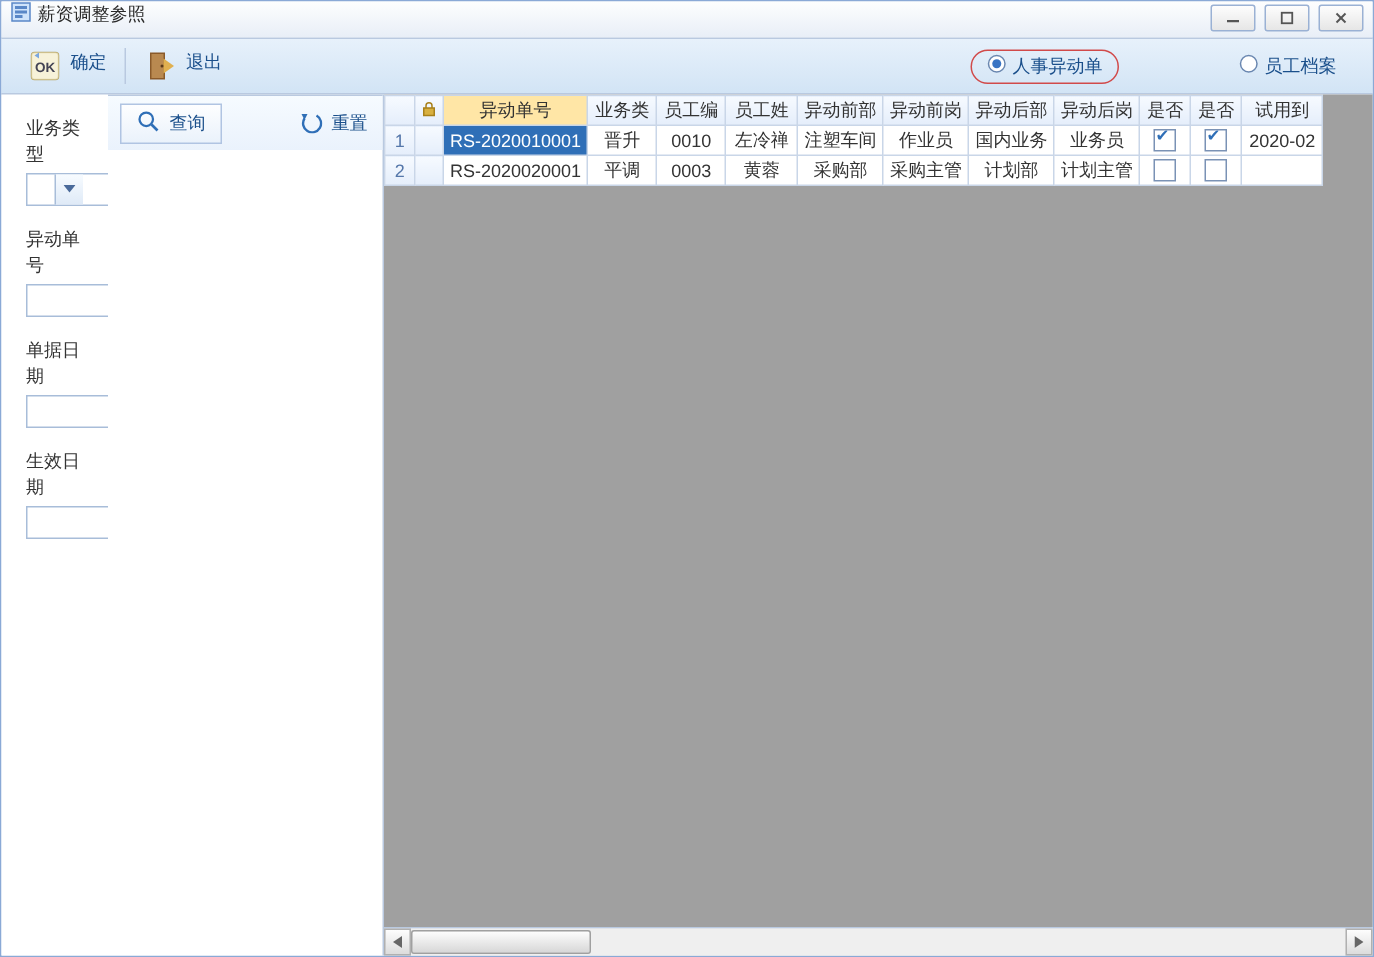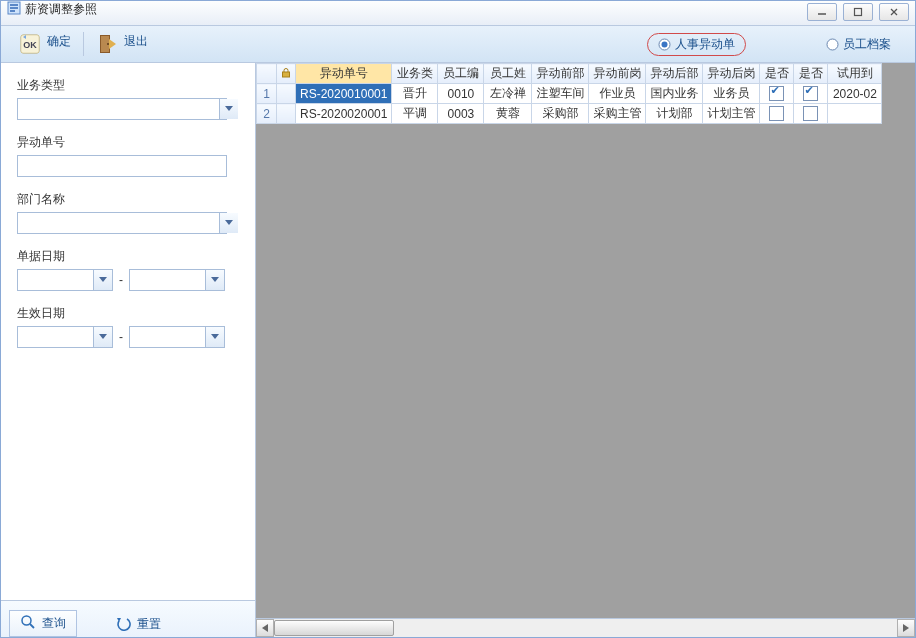--- a/index.html
+++ b/index.html
@@ -7,36 +7,36 @@
 .title-bar{height:24px;background:linear-gradient(#fdfefe,#e8eef7);border-bottom:1px solid #b9c9e0;display:flex;align-items:flex-start;padding:0 6px;position:relative}
 .title-bar .t-icon{width:14px;height:14px;margin-right:4px;display:inline-flex;align-items:center;justify-content:center}
 .title-bar .t-text{color:#2a2a2a;font-size:12px}
 .win-ctrls{position:absolute;right:6px;top:2px;display:flex;gap:6px}
 .win-btn{width:28px;height:16px;border:1px solid #9ab1d4;border-radius:2px;background:linear-gradient(#fdfdfd,#e6e6e6);display:flex;align-items:center;justify-content:center;font-size:10px;color:#444;cursor:pointer}
 .toolbar{height:36px;background:linear-gradient(#e7f1fb,#d2e4f5);border-bottom:1px solid #b9c9e0;display:flex;align-items:center;padding:0 10px;position:relative}
 .tb-btn{display:flex;align-items:flex-start;gap:6px;padding:4px 8px;cursor:pointer;color:#1a4f8b}
 .tb-btn .icon-box{width:22px;height:22px;display:flex;align-items:center;justify-content:center}
 .tb-sep{width:1px;height:24px;background:#b9c9e0;margin:0 4px}
 .radio-group{position:absolute;right:24px;top:0;height:100%;display:flex;align-items:center;gap:80px}
-.radio-item{display:flex;align-items:center;gap:4px;color:#1a4f8b;cursor:pointer}
+.radio-item{display:flex;align-items:flex-start;gap:4px;color:#1a4f8b;cursor:pointer}
 .radio-item .r{display:inline-flex}
 .hl{display:inline-flex;align-items:center;border:1px solid #d14a4a;border-radius:14px;padding:2px 10px}
 .body{flex:1;display:flex;min-height:0}
-.sidebar{width:254px;border-right:1px solid #b9c9e0;display:flex;flex-direction:column;background:#fff}
+.sidebar{width:254px;border-right:1px solid #b9c9e0;display:flex;flex-direction:row;background:#fff}
 .filters{flex:1;padding:14px 16px 0 16px;display:flex;flex-direction:column;gap:14px;overflow:auto}
 .fld label{display:block;color:#333;margin-bottom:4px}
 .ctrl{position:relative}
 .cbo, .txt{width:210px;height:22px;border:1px solid #a8bdd9;background:#fff;box-sizing:border-box;padding:0 20px 0 4px;font-size:12px}
 .cbo{cursor:pointer}
 .drop{position:absolute;right:1px;top:1px;width:18px;height:20px;border-left:1px solid #a8bdd9;background:linear-gradient(#f7fbff,#dfeaf7);display:flex;align-items:center;justify-content:center;cursor:pointer}
 .drop svg{pointer-events:none}
 .dual{display:flex;align-items:center;gap:6px}
 .dual .ctrl{width:96px}
 .dual .cbo{width:96px}
-.side-foot{height:36px;border-top:1px solid #b9c9e0;background:linear-gradient(#f6fbff,#eaf2fc);display:flex;align-items:flex-end;padding-left:8px;gap:28px}
+.side-foot{height:36px;border-top:1px solid #b9c9e0;background:linear-gradient(#f6fbff,#eaf2fc);display:flex;align-items:center;padding-left:8px;gap:41px}
 .sf-btn{display:flex;align-items:center;gap:6px;color:#1a4f8b;cursor:pointer;padding:3px 10px}
 .sf-query{border:1px solid #b0c4e2;background:linear-gradient(#fdfeff,#eaf2fb)}
 .main{flex:1;display:flex;flex-direction:column;min-width:0;min-height:0}
 .grid-wrap{flex:1;background:#a0a0a0;position:relative;overflow:hidden}
 .grid{background:#fff;border-collapse:collapse;font-size:12px}
 .grid th,.grid td{border:1px solid #c9d6e8;height:20px;box-sizing:border-box;padding:0 4px;white-space:nowrap;text-align:center}
 .grid th{background:linear-gradient(#f6faff,#e5eefb);font-weight:normal;color:#333;text-align:center}
 .grid .th-stub{width:16px;background:linear-gradient(#f6faff,#e5eefb)}
 .grid .th-num{background:#ffe6a6}
 .grid .rownum{width:20px;text-align:center;background:linear-gradient(#f6faff,#e5eefb);color:#5577aa}
@@ -149,31 +149,20 @@
               </span>
           </div>
         </div>
 
         <div class="fld">
           <label>异动单号</label>
           <div class="ctrl"><input class="txt" style=""></div>
         </div>
 
 
-        <div class="fld">
-          <label>部门名称</label>
-          <div class="ctrl">
-            <input class="cbo" style="">
-            <span class="drop">
-                <svg width="8" height="6">
-                  <polygon points="0,0 8,0 4,5" fill="#4a6a9a"></polygon>
-                </svg>
-              </span>
-          </div>
-        </div>
 
         <div class="fld">
           <label>单据日期</label>
           <div class="dual">
             <div class="ctrl"><input class="cbo" style=""><span class="drop">
                   <svg width="8" height="6">
                     <polygon points="0,0 8,0 4,5" fill="#4a6a9a"></polygon>
                   </svg>
                 </span></div>
             <span>-</span>

